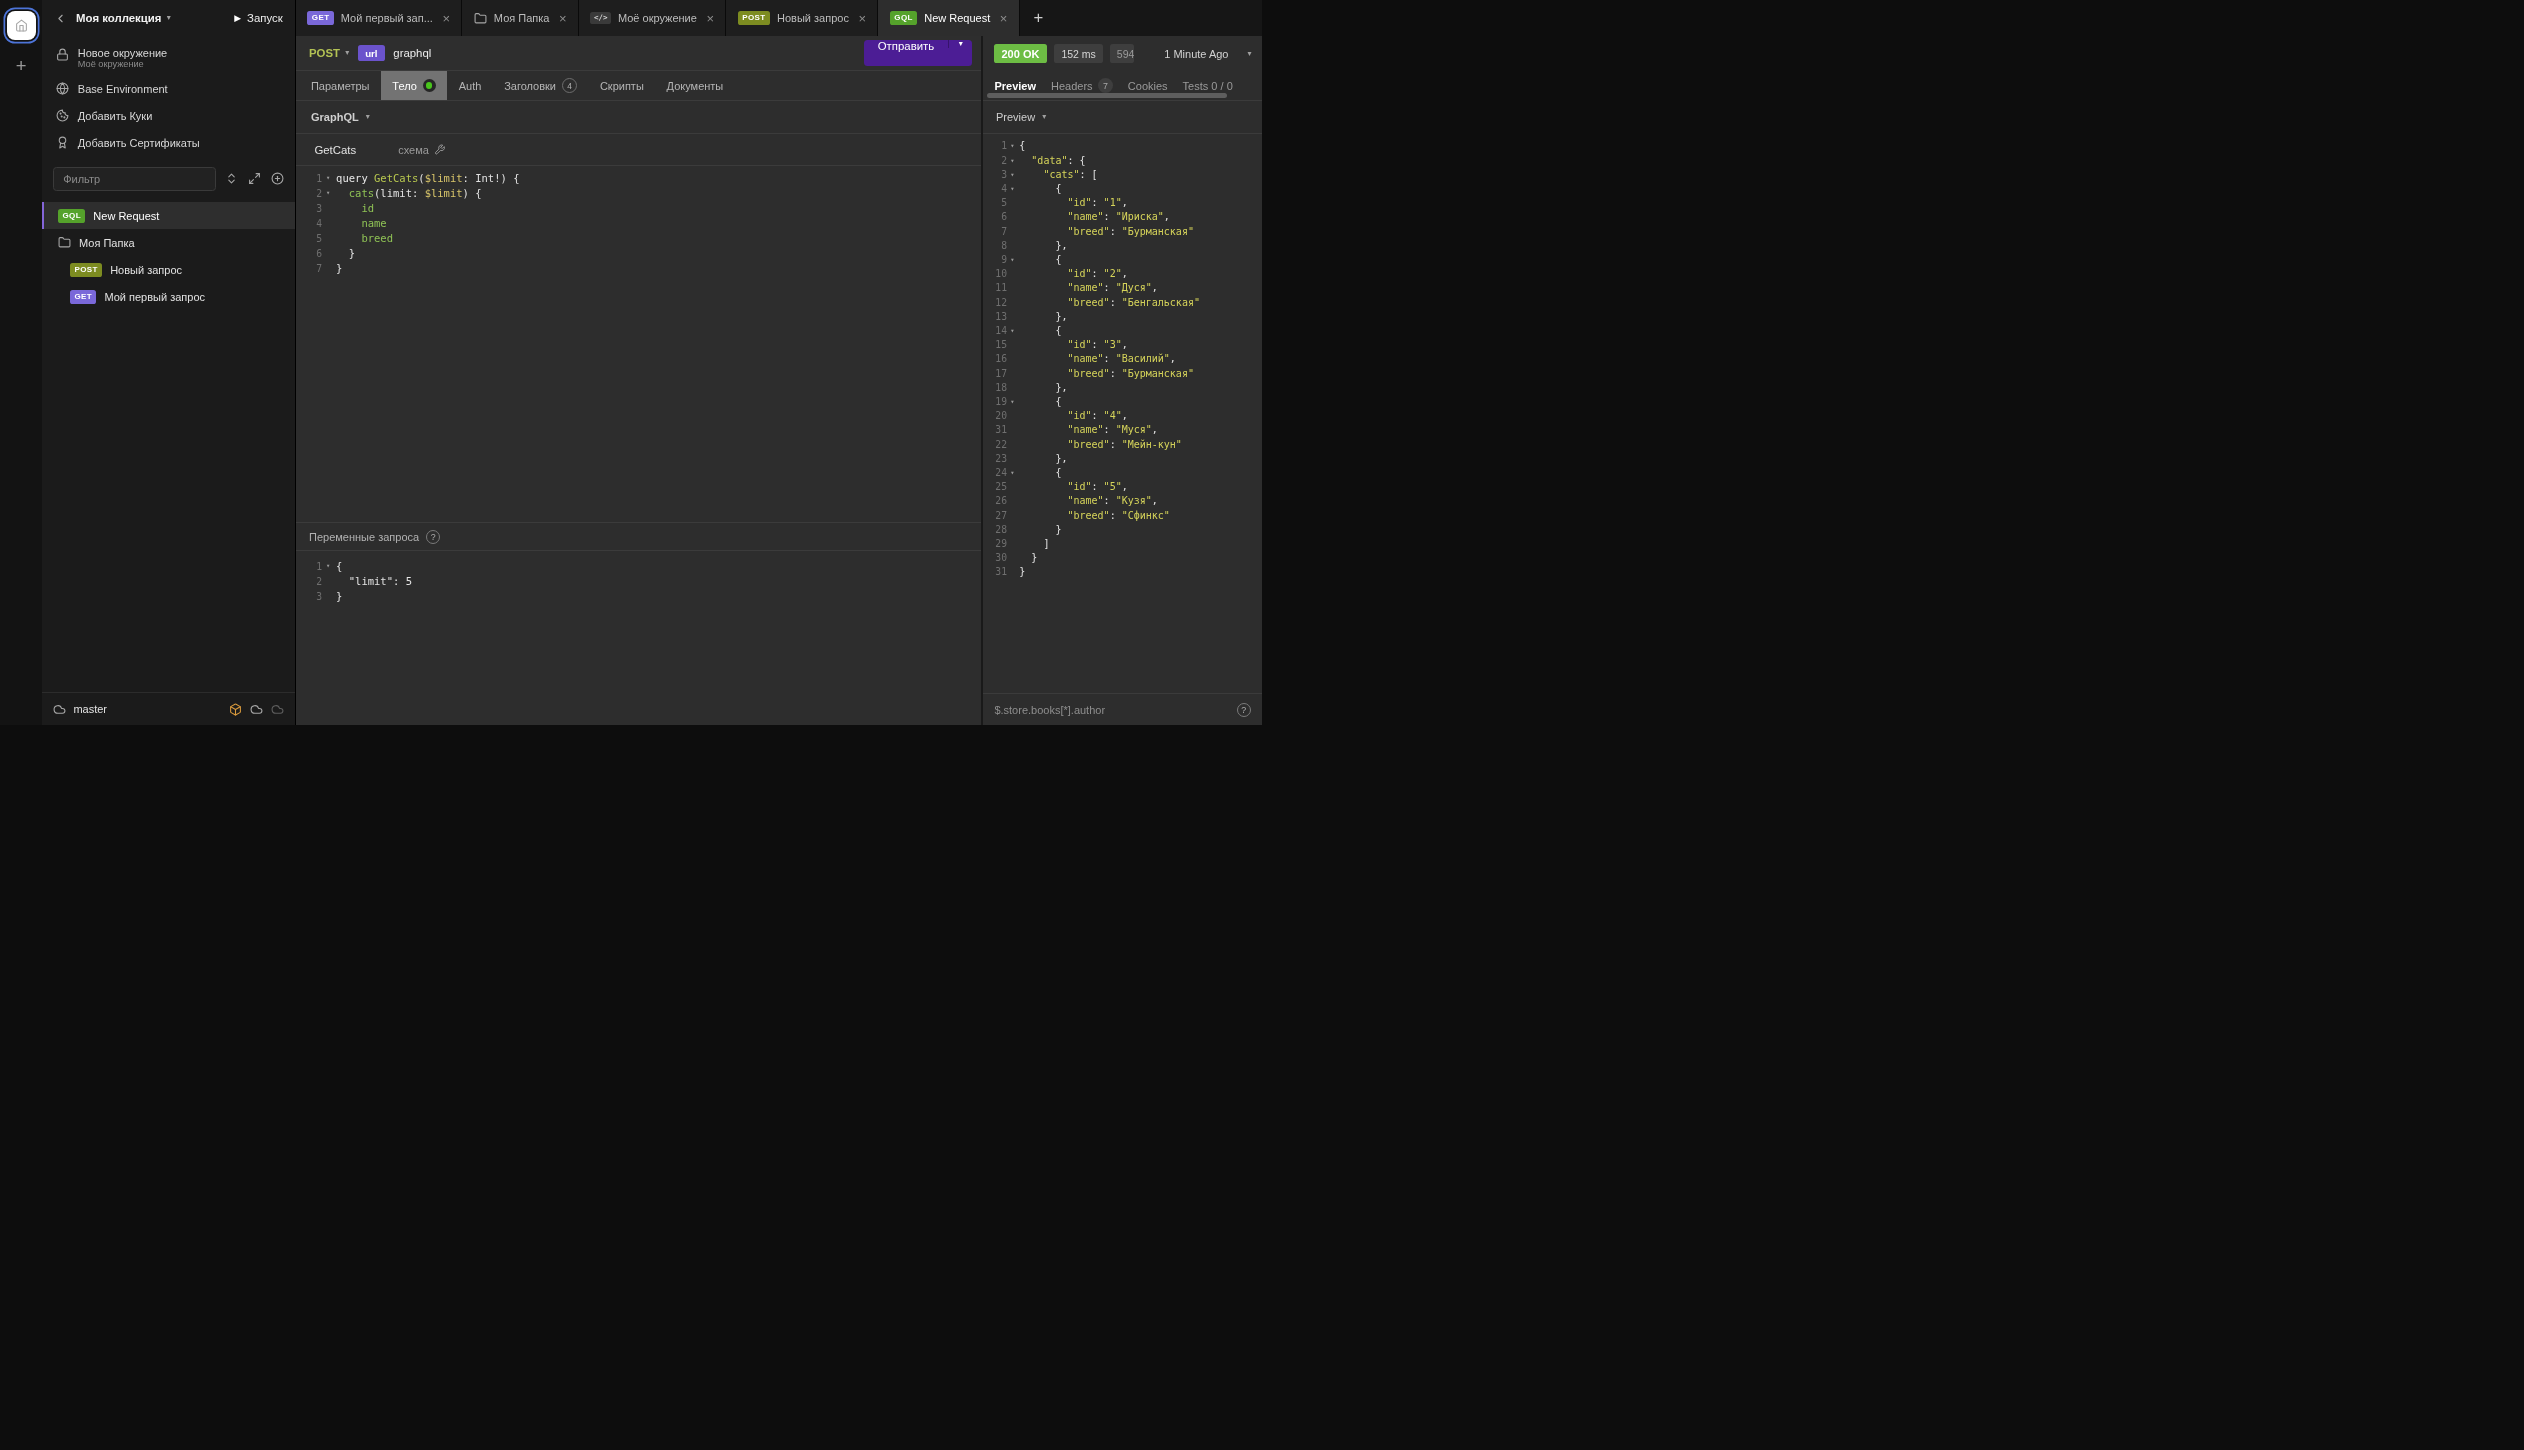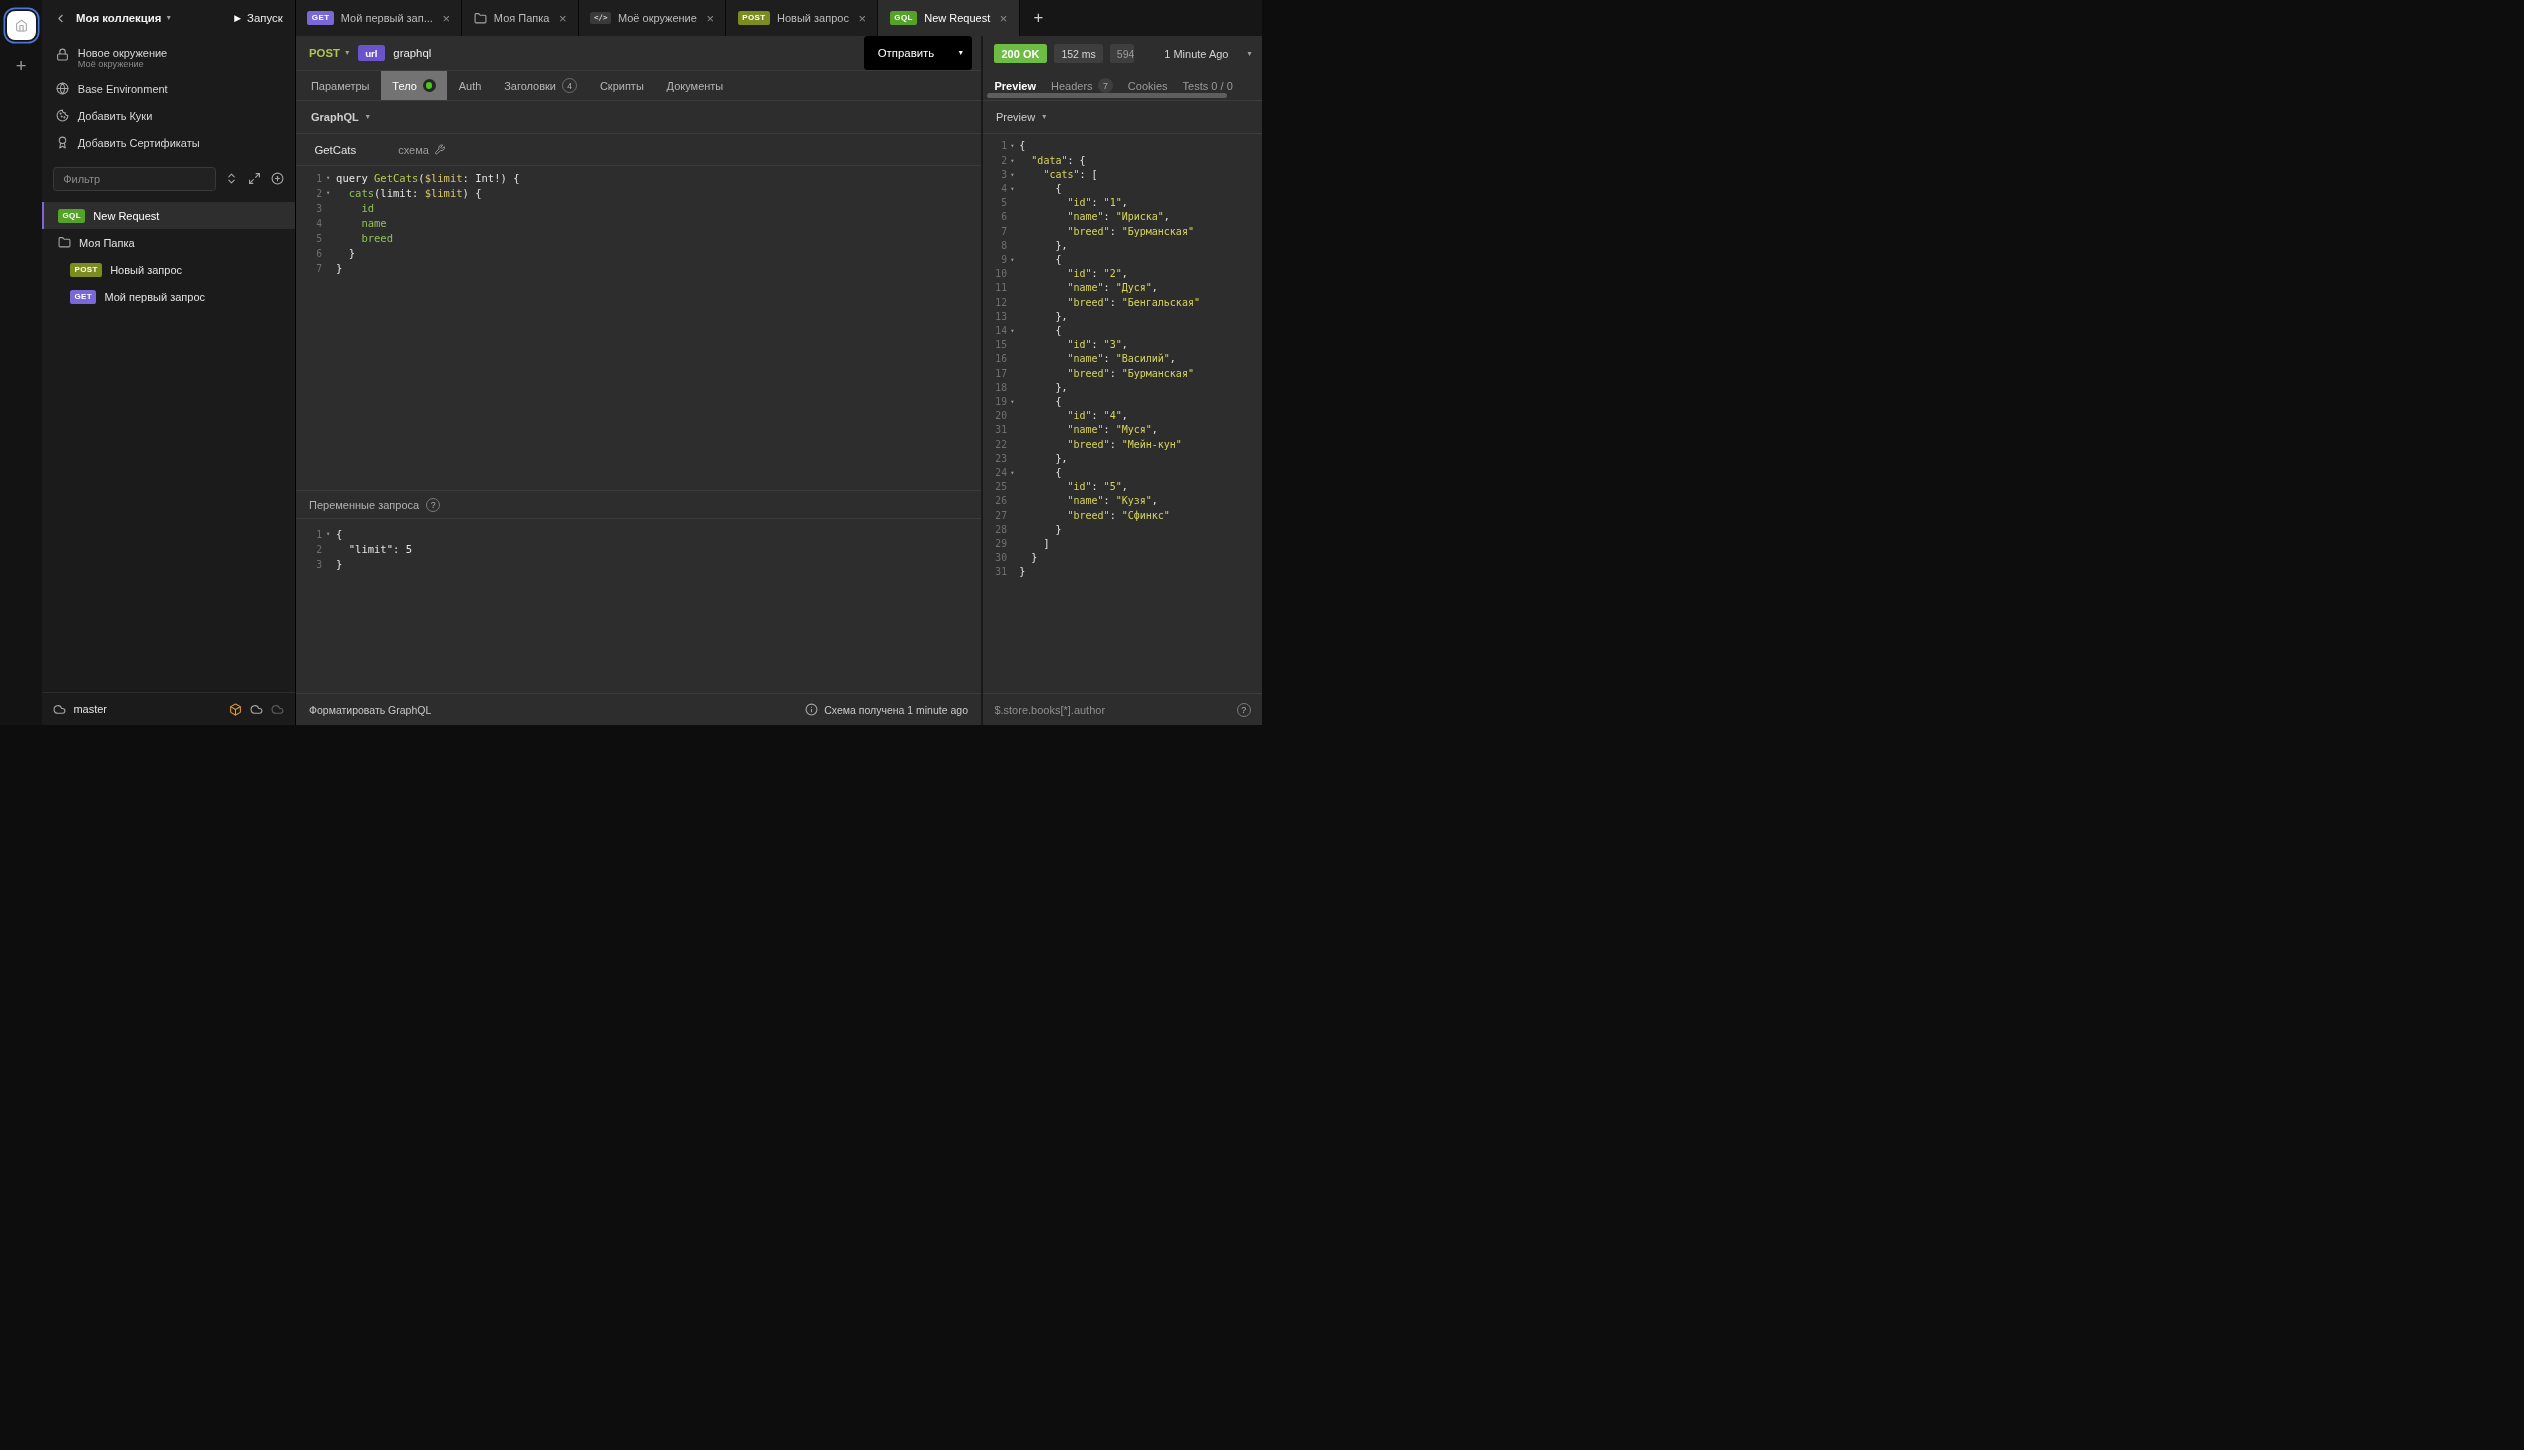--- a/index.html
+++ b/index.html
@@ -53,21 +53,21 @@
 
   .panes{flex:1;display:flex;min-height:0}
   .request{flex:0 0 685px;background:#2d2d2d;display:flex;flex-direction:column;min-height:0}
   .response{flex:1;background:#2d2d2d;border-left:2.6px solid #191919;display:flex;flex-direction:column;min-width:0;min-height:0}
 
   
   .url-row{height:35px;flex:0 0 35px;display:flex;align-items:center;gap:8.8px;padding:0 8.8px 0 13px;border-bottom:0.9px solid #3b3b3b;background:#2e2e2e}
   .method{display:flex;align-items:center;gap:5.3px;color:#b3c254;font-weight:bold;font-size:11.4px;cursor:pointer}
   .chip-url{background:#6b53cc;color:#fff;font-size:9.7px;font-weight:bold;padding:2.6px 7px;border-radius:2.6px}
   .url-text{font-size:11.4px;color:#ececec}
-  .send{margin-left:auto;height:34px;background:#000000;border-radius:3.5px;display:flex;align-items:center;overflow:hidden;cursor:pointer}
+  .send{margin-left:auto;height:26px;background:#4c1d95;border-radius:3.5px;display:flex;align-items:flex-start;overflow:hidden;cursor:pointer}
   .send-main{padding:0 14px;color:#fff;font-size:11.4px;display:flex;align-items:center;background:none;border:none;cursor:pointer}
   .send-caret{width:24px;border-left:0.9px solid rgba(0,0,0,.28);display:flex;align-items:center;justify-content:center;color:#fff;background:none;border-top:none;border-right:none;border-bottom:none;cursor:pointer}
   .send-caret .caret{color:#fff}
 
   .rtabs{height:30px;flex:0 0 30px;display:flex;align-items:stretch;border-bottom:0.9px solid #3b3b3b;padding-left:3.5px}
   .rtab{display:flex;align-items:center;gap:6.1px;padding:0 11.4px;font-size:11px;color:#b5b5b5;cursor:pointer;white-space:nowrap}
   .rtab.active{background:#737373;color:#fff}
   .ring{width:15px;height:15px;border:0.9px solid #6e6e6e;border-radius:50%;display:flex;align-items:center;justify-content:center;font-size:8.3px;color:#b5b5b5;flex:0 0 15px}
   .dot-ring{width:13px;height:13px;border-radius:50%;background:#262626;display:flex;align-items:center;justify-content:center;flex:0 0 13px}
   .dot{width:6.1px;height:6.1px;border-radius:50%;background:#49c51c}
@@ -360,31 +360,20 @@
         <div class="vars-head">
           <span>Переменные запроса</span>
           <span class="qmark">?</span>
         </div>
         <div class="editor vars-editor">
             <div class="cl"><span class="ln">1</span><span class="fo">▾</span><span class="cd"><span class="tk-p">{</span></span></div>
             <div class="cl"><span class="ln">2</span><span class="fo"></span><span class="cd"><span class="tk-p">  "limit": </span><span class="tk-num">5</span></span></div>
             <div class="cl"><span class="ln">3</span><span class="fo"></span><span class="cd"><span class="tk-p">}</span></span></div>
           </div>
 
-        <div class="pane-foot">
-          <span>Форматировать GraphQL</span>
-          <span class="right">
-            <svg class="ic" viewBox="0 0 24 24" fill="none" stroke="currentColor" stroke-width="2" stroke-linecap="round" stroke-linejoin="round">
-                <circle cx="12" cy="12" r="10"></circle>
-                <path d="M12 16v-4"></path>
-                <path d="M12 8h.01"></path>
-              </svg>
-            <span>Схема получена 1 minute ago</span>
-          </span>
-        </div>
       </section>
 
       <section class="response">
         <div class="badges">
           <span class="status">200 OK</span>
           <span class="badge">152 ms</span>
           <span class="badge size">594</span>
           <span class="age">
             <span>1 Minute Ago</span>
             <span class="caret">▾</span>

